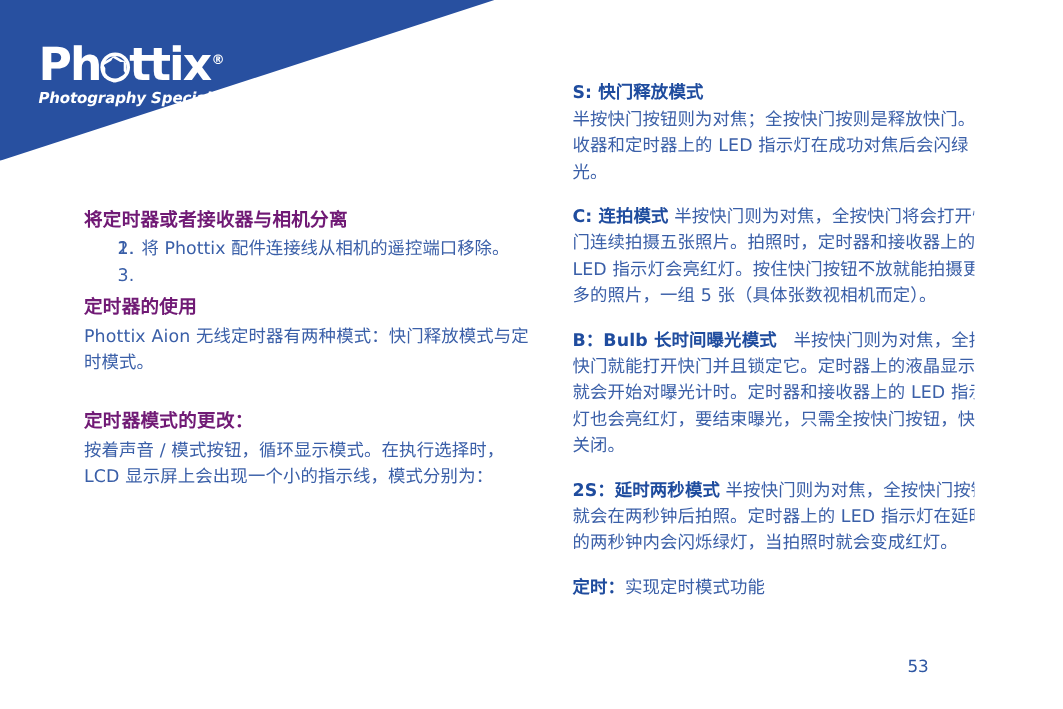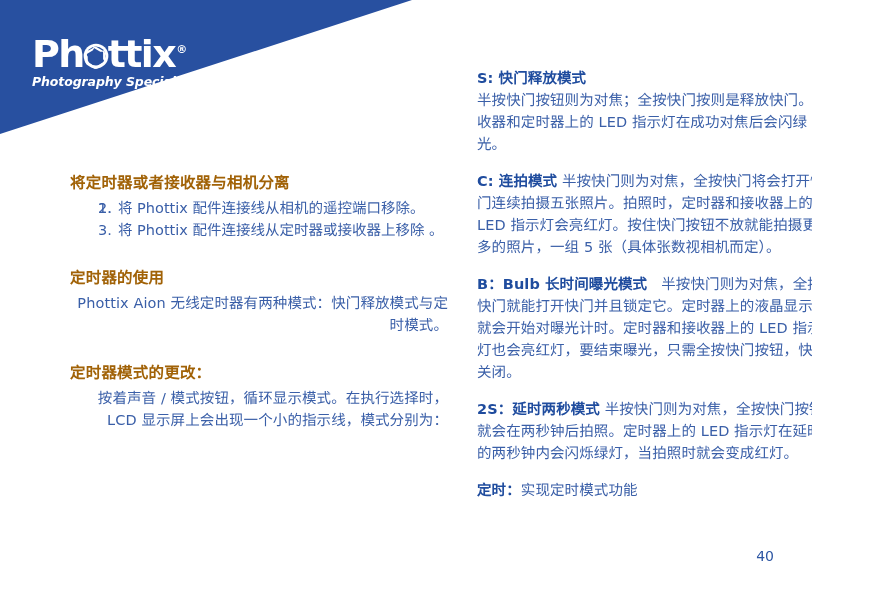--- a/index.html
+++ b/index.html
@@ -96,34 +96,34 @@
     top: 52px;
     width: 382px;
   }
 
   h2.section-heading {
     margin: 0 0 3px 0;
     font-family: "DejaVu Sans", sans-serif;
     font-weight: bold;
     font-size: 15.5px;
     line-height: 22px;
-    color: #a16207;
+    color: #701a75;
     letter-spacing: 0.2px;
   }
   .section-block { margin-bottom: 26px; }
   .section-block:last-child { margin-bottom: 0; }
 
   p.body-text {
     margin: 0;
     font-family: "DejaVu Sans", sans-serif;
     font-size: 14.5px;
     line-height: 22px;
     color: #3A5FA8;
     letter-spacing: 0.1px;
-    text-align: right;
+    text-align: left;
   }
 
   
   ol.steps {
     margin: 2px 0 0 0;
     padding: 0;
     list-style: none;
   }
   ol.steps li {
     position: relative;
@@ -206,21 +206,20 @@
       <ol class="steps">
         <li>
           <span class="step-num">1.</span>
         </li>
         <li>
           <span class="step-num">2.</span>
           <span>将 Phottix 配件连接线从相机的遥控端口移除。</span>
         </li>
         <li>
           <span class="step-num">3.</span>
-          <span>将 Phottix 配件连接线从定时器或接收器上移除 。</span>
         </li>
       </ol>
     </div>
 
     <div class="section-block">
       <h2 class="section-heading">定时器的使用</h2>
       <p class="body-text">Phottix Aion 无线定时器有两种模式：快门释放模式与定时模式。</p>
     </div>
 
     <div class="section-block">
@@ -250,15 +249,15 @@
       <span class="mode-label">2S：延时两秒模式</span>
       <span>半按快门则为对焦，全按快门按钮就会在两秒钟后拍照。定时器上的 LED 指示灯在延时的两秒钟内会闪烁绿灯，当拍照时就会变成红灯。</span>
     </p>
 
     <p class="mode-entry">
       <span class="mode-label">定时：</span><span>实现定时模式功能</span>
     </p>
 
   </div>
 
-  <div id="page-number">40</div>
+  <div id="page-number">53</div>
 
 </div>
 
 </body></html>

